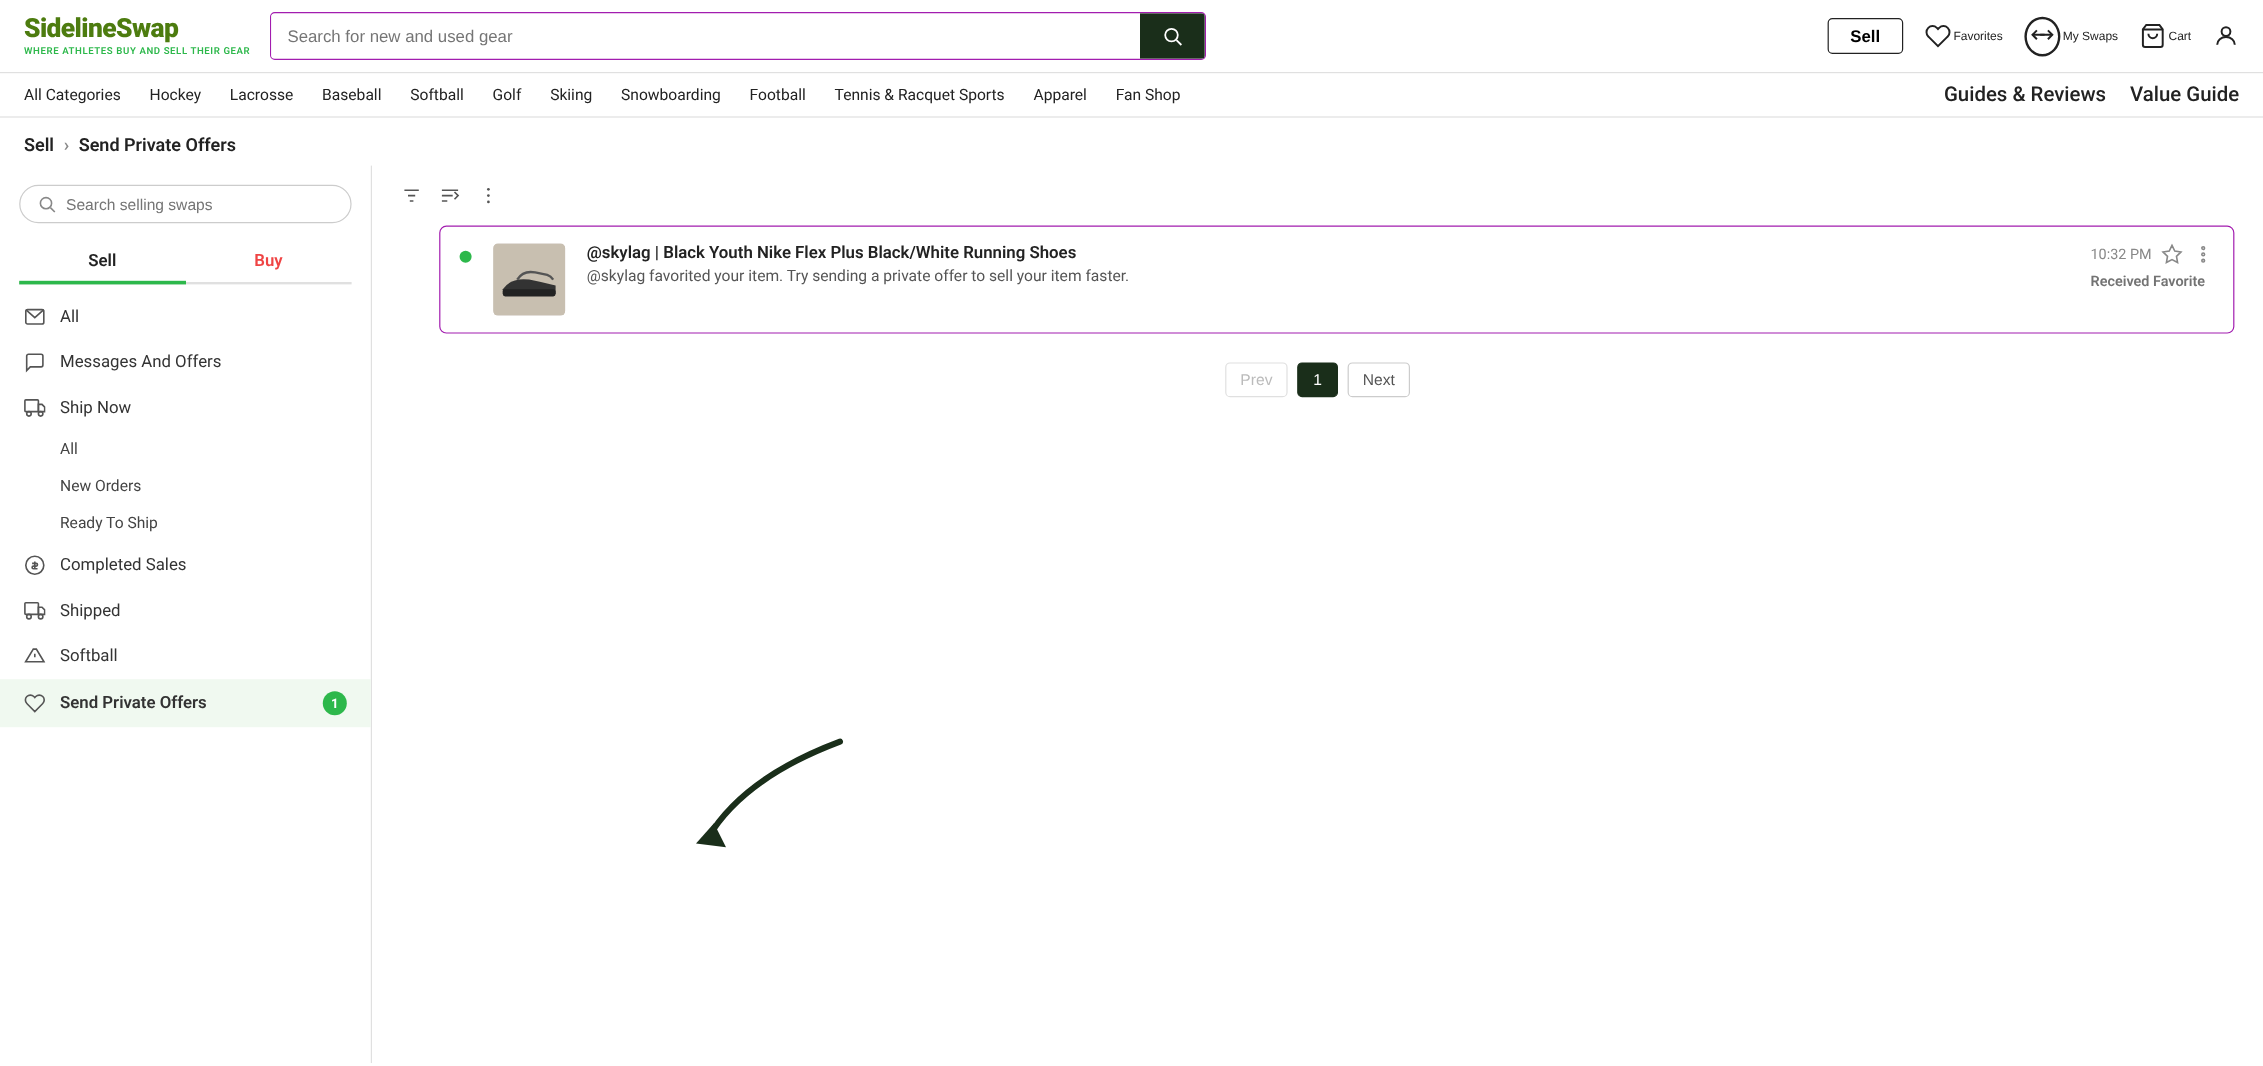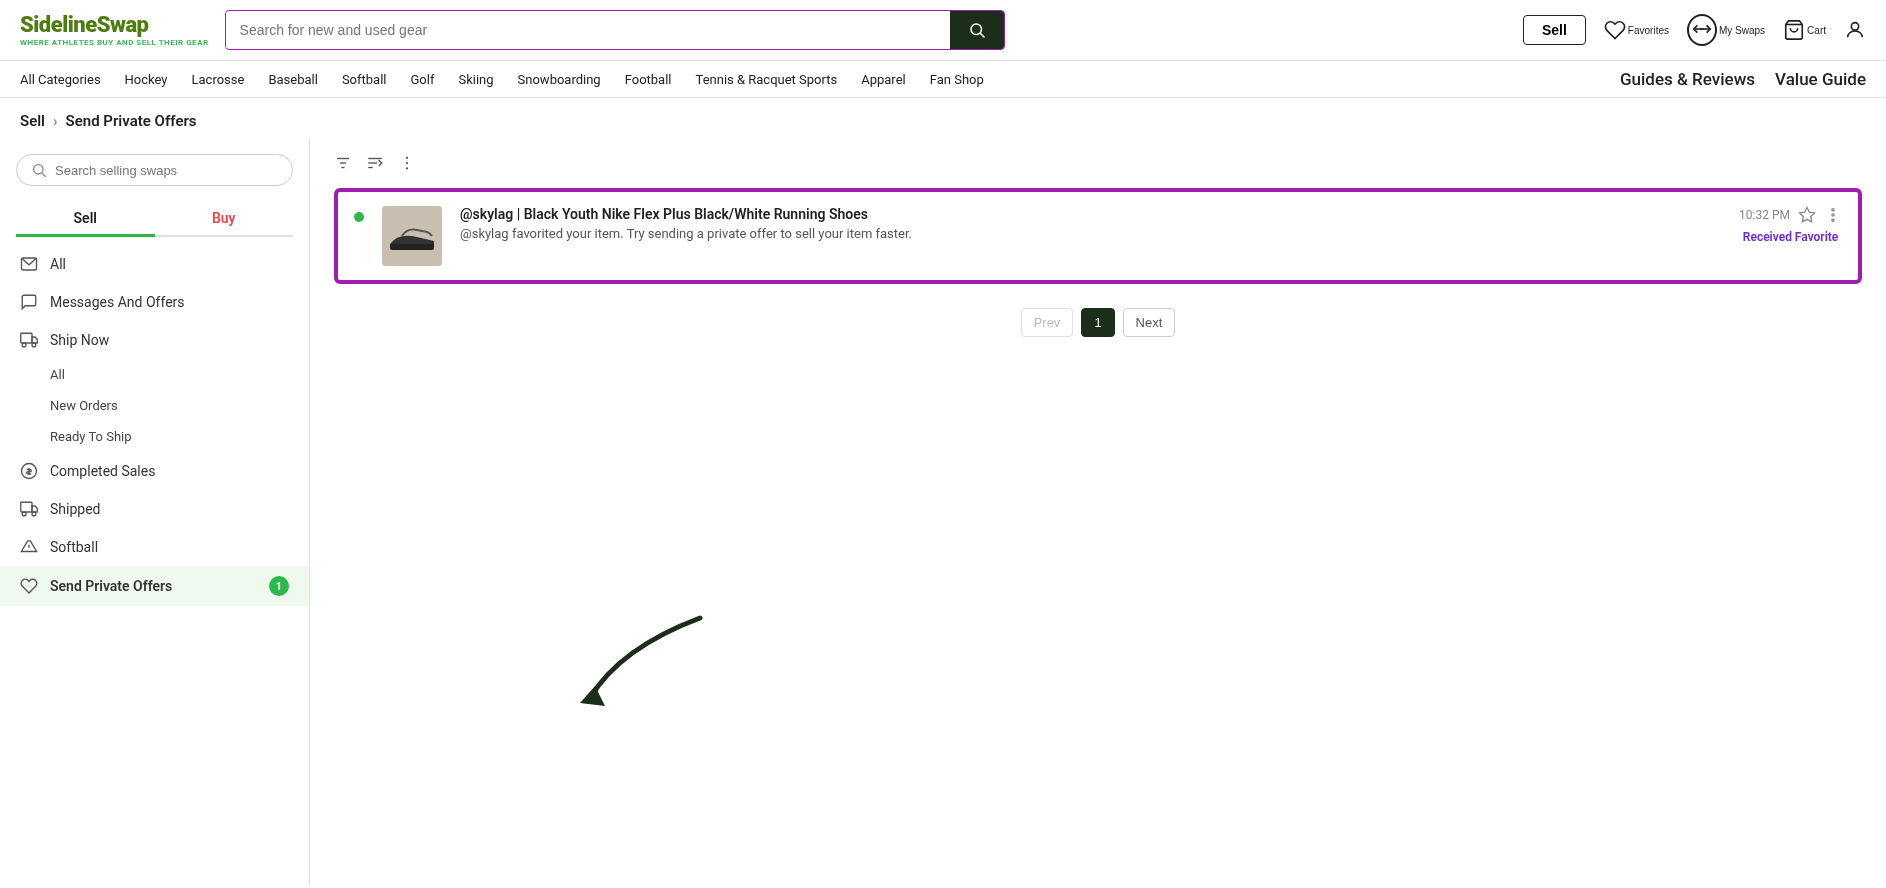--- a/index.html
+++ b/index.html
@@ -50,29 +50,29 @@
     .sidebar-item .badge { background: #2db84b; color: #fff; border-radius: 50%; width: 20px; height: 20px; font-size: 11px; font-weight: 700; display: flex; align-items: center; justify-content: center; margin-left: auto; }
     .sub-item { padding: 8px 20px 8px 50px; font-size: 13px; color: #444; cursor: pointer; }
 
     
     .content { flex: 1; padding: 16px 24px; }
     .content-toolbar { display: flex; align-items: center; gap: 14px; margin-bottom: 16px; }
     .toolbar-icon { background: none; border: none; cursor: pointer; color: #555; display: flex; align-items: center; }
     .toolbar-icon svg { width: 18px; height: 18px; }
 
     
-    .notif-item { display: flex; align-items: flex-start; border: 4px solid #a21caf; border-radius: 6px; padding: 14px 16px; gap: 18px; position: relative; }
+    .notif-item { display: flex; align-items: flex-start; border: 1px solid #a21caf; border-radius: 6px; padding: 14px 16px; gap: 18px; position: relative; margin-left: 32px; }
     .notif-dot { width: 10px; height: 10px; background: #2db84b; border-radius: 50%; min-width: 10px; margin-top: 6px; }
     .notif-body { flex: 1; }
     .notif-title { font-size: 14px; font-weight: 600; color: #222; margin-bottom: 4px; }
     .notif-subtitle { font-size: 13px; color: #555; }
-    .notif-meta { display: flex; flex-direction: column; align-items: center; gap: 6px; margin-left: auto; }
+    .notif-meta { display: flex; flex-direction: column; align-items: flex-start; gap: 6px; margin-left: auto; }
     .notif-actions { display: flex; align-items: center; gap: 8px; }
     .notif-actions svg { width: 18px; height: 18px; fill: none; stroke: #888; stroke-width: 1.8; cursor: pointer; }
-    .notif-label { font-size: 12px; color: #6d28d9; font-weight: 600; }
+    .notif-label { font-size: 12px; color: #737373; font-weight: 600; }
 
     
     .pagination { display: flex; align-items: center; gap: 8px; margin-top: 24px; justify-content: center; }
     .page-btn { padding: 6px 12px; border: 1px solid #ccc; border-radius: 4px; background: #fff; cursor: pointer; font-size: 13px; color: #555; }
     .page-btn.active { background: #1a2e1a; color: #fff; border-color: #1a2e1a; }
     .page-btn:disabled, .page-btn.disabled { color: #bbb; cursor: default; border-color: #e0e0e0; }
 
     
     .arrow-annotation { position: absolute; top: 470px; left: 260px; }
     .arrow-annotation svg { width: 160px; height: 120px; }

